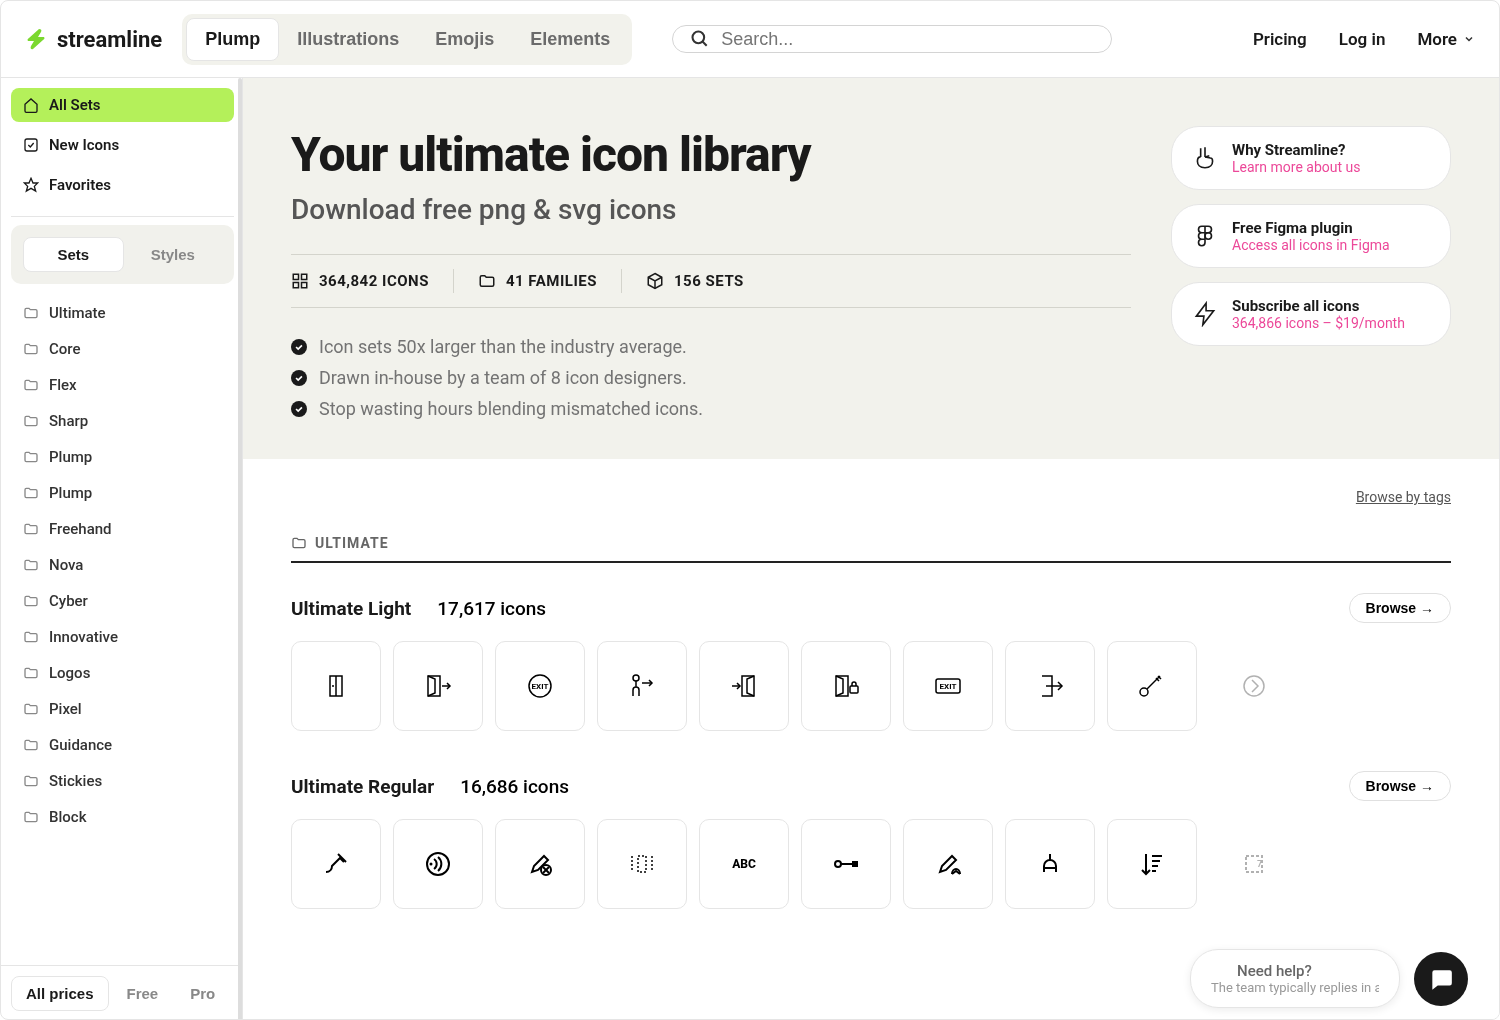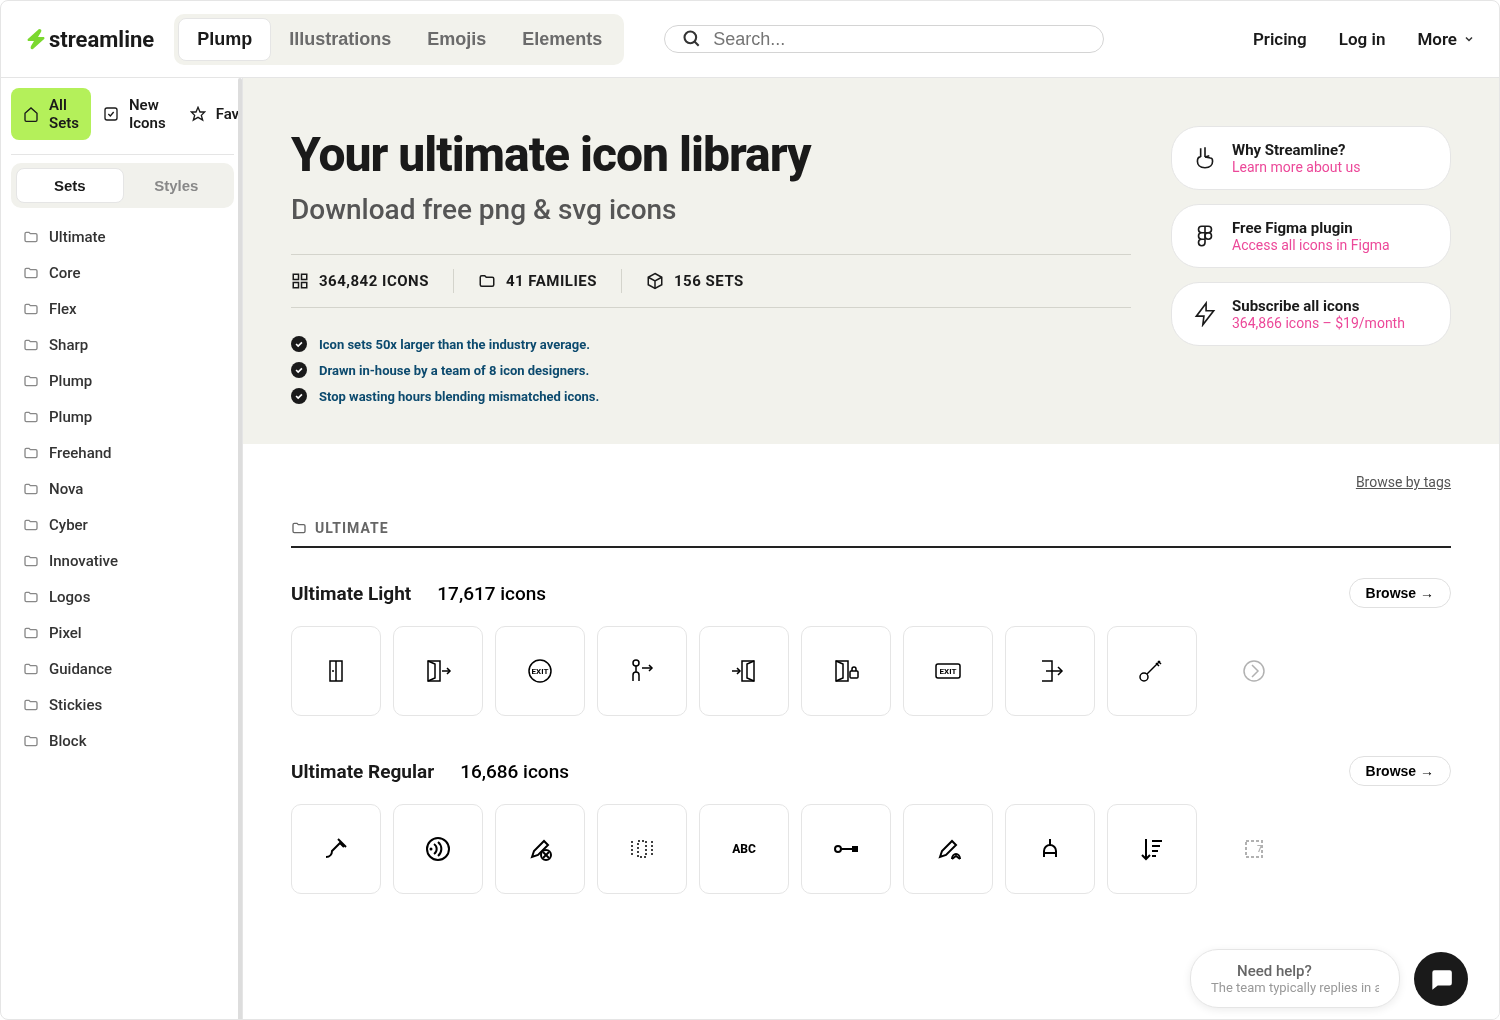--- a/index.html
+++ b/index.html
@@ -1,64 +1,64 @@
 <!DOCTYPE html>
 <html><head>
 <meta charset="utf-8">
 <style>
 * { margin: 0; padding: 0; box-sizing: border-box; }
 body { font-family: -apple-system, BlinkMacSystemFont, "Segoe UI", Roboto, sans-serif; background: #fff; color: #1a1a1a; width: 1500px; height: 1020px; overflow: hidden; border: 1px solid #e5e5e5; border-radius: 8px; }
 
 
 .header { height: 77px; border-bottom: 1px solid #e5e5e5; display: flex; align-items: center; padding: 0 24px; gap: 20px; }
-.logo { display: flex; align-items: center; gap: 0; font-weight: 700; font-size: 22px; color: #1a1a1a; }
+.logo { display: flex; align-items: center; gap: 8px; font-weight: 700; font-size: 22px; color: #1a1a1a; }
 .logo-mark { width: 24px; height: 24px; }
 .nav-tabs { display: flex; gap: 0; background: #f2f2ec; border-radius: 10px; padding: 4px; }
 .nav-tab { padding: 10px 18px; border-radius: 8px; font-size: 18px; font-weight: 600; color: #6b6b6b; cursor: pointer; background: transparent; border: none; }
 .nav-tab.active { background: #fff; color: #1a1a1a; border: 1px solid #e5e5e5; }
 .search-wrap { flex: 1; max-width: 440px; position: relative; margin-left: 20px; }
 .search-input { width: 100%; height: 28px; border: 1px solid #d4d4d4; border-radius: 22px; padding: 0 20px 0 48px; font-size: 18px; outline: none; }
 .search-icon { position: absolute; left: 18px; top: 50%; transform: translateY(-50%); }
 .header-right { margin-left: auto; display: flex; align-items: center; gap: 32px; font-size: 17px; font-weight: 600; }
 .more-btn { display: flex; align-items: center; gap: 6px; cursor: pointer; }
 
 
 .layout { display: flex; height: calc(1020px - 77px); }
 
 
 .sidebar { width: 242px; border-right: 1px solid #e5e5e5; display: flex; flex-direction: column; position: relative; }
 .sidebar-scroll { flex: 1; overflow-y: auto; padding: 10px 8px 0 10px; }
 .sidebar::after { content: ""; position: absolute; right: 0; top: 0; bottom: 0; width: 4px; background: #ddd; border-radius: 2px; }
-.sidebar-top { display: flex; flex-direction: row; gap: 0; padding-bottom: 14px; border-bottom: 1px solid #e5e5e5; margin-bottom: 8px; }
+.sidebar-top { display: flex; flex-direction: column; gap: 6px; padding-bottom: 14px; border-bottom: 1px solid #e5e5e5; margin-bottom: 8px; }
 .sidebar-item { display: flex; align-items: center; gap: 10px; padding: 8px 12px; border-radius: 8px; font-size: 15px; font-weight: 600; cursor: pointer; }
 .sidebar-item.active { background: #b4f05a; }
 .sidebar-item svg { flex-shrink: 0; }
 
-.tab-switch { display: flex; background: #f1f1ec; border-radius: 10px; padding: 5px; margin-bottom: 12px; }
+.tab-switch { display: flex; background: #f1f1ec; border-radius: 10px; padding: 12px; margin-bottom: 12px; }
 .tab-switch button { flex: 1; padding: 8px 0; border: none; background: transparent; font-size: 15px; font-weight: 700; color: #888; border-radius: 8px; cursor: pointer; }
 .tab-switch button.active { background: #fff; color: #1a1a1a; border: 1px solid #e5e5e5; }
 
 .folder-list { display: flex; flex-direction: column; gap: 2px; }
 .folder-item { display: flex; align-items: center; gap: 10px; padding: 8px 12px; border-radius: 8px; font-size: 15px; font-weight: 500; cursor: pointer; color: #333; }
 
 .price-filter { border-top: 1px solid #e5e5e5; padding: 10px; display: flex; gap: 4px; }
 .price-filter button { padding: 8px 14px; border: none; background: transparent; font-size: 15px; font-weight: 700; color: #888; border-radius: 8px; cursor: pointer; }
 .price-filter button.active { background: #fff; color: #1a1a1a; border: 1px solid #e5e5e5; }
 
 
 .main { flex: 1; overflow-y: auto; background: #fff; }
 .hero { background: #f2f2ec; padding: 48px 48px 40px 48px; display: flex; gap: 40px; justify-content: flex-end; }
 .hero-left { flex: 1; }
 .hero-title { font-size: 48px; font-weight: 800; letter-spacing: -1px; color: #1a1a1a; margin-bottom: 10px; }
 .hero-subtitle { font-size: 28px; font-weight: 500; color: #555; margin-bottom: 28px; }
 .stats { display: flex; align-items: center; gap: 24px; padding: 14px 0; border-top: 1px solid #d4d4cc; border-bottom: 1px solid #d4d4cc; margin-bottom: 28px; }
 .stat { display: flex; align-items: center; gap: 10px; font-size: 15px; font-weight: 700; letter-spacing: 0.5px; }
 .stat-divider { width: 1px; height: 24px; background: #d4d4cc; }
 .bullets { display: flex; flex-direction: column; gap: 10px; }
-.bullet { display: flex; align-items: center; gap: 12px; font-size: 13px; font-weight: 700; color: #0c4a6e; }
+.bullet { display: flex; align-items: center; gap: 12px; font-size: 18px; font-weight: 400; color: #737373; }
 .bullet-icon { width: 16px; height: 16px; border-radius: 50%; background: #1a1a1a; display: flex; align-items: center; justify-content: center; flex-shrink: 0; }
 
 .hero-right { width: 280px; display: flex; flex-direction: column; gap: 14px; }
 .promo-card { background: #fff; border: 1px solid #e5e5e5; border-radius: 28px; padding: 14px 20px; display: flex; align-items: center; gap: 14px; cursor: pointer; }
 .promo-icon { width: 26px; flex-shrink: 0; }
 .promo-title { font-size: 15px; font-weight: 700; }
 .promo-sub { font-size: 14px; color: #ec4899; }
 
 
 .content { padding: 30px 48px; }
@@ -235,20 +235,25 @@
           </div>
           <div class="folder-item">
             <svg width="16" height="16" viewBox="0 0 24 24" fill="none" stroke="#888" stroke-width="2">
               <path d="M3 7a2 2 0 012-2h4l2 2h8a2 2 0 012 2v8a2 2 0 01-2 2H5a2 2 0 01-2-2z"></path>
             </svg>
             <span>Block</span>
           </div>
         </div>
     </div>
 
+    <div class="price-filter">
+      <button class="active">All prices</button>
+      <button>Free</button>
+      <button>Pro</button>
+    </div>
   </div>
 
   <div class="main">
     <div class="hero">
       <div class="hero-left">
         <h1 class="hero-title">Your ultimate icon library</h1>
         <div class="hero-subtitle">Download free png &amp; svg icons</div>
         <div class="stats">
           <div class="stat">
             <svg width="18" height="18" viewBox="0 0 24 24" fill="none" stroke="#1a1a1a" stroke-width="2">

